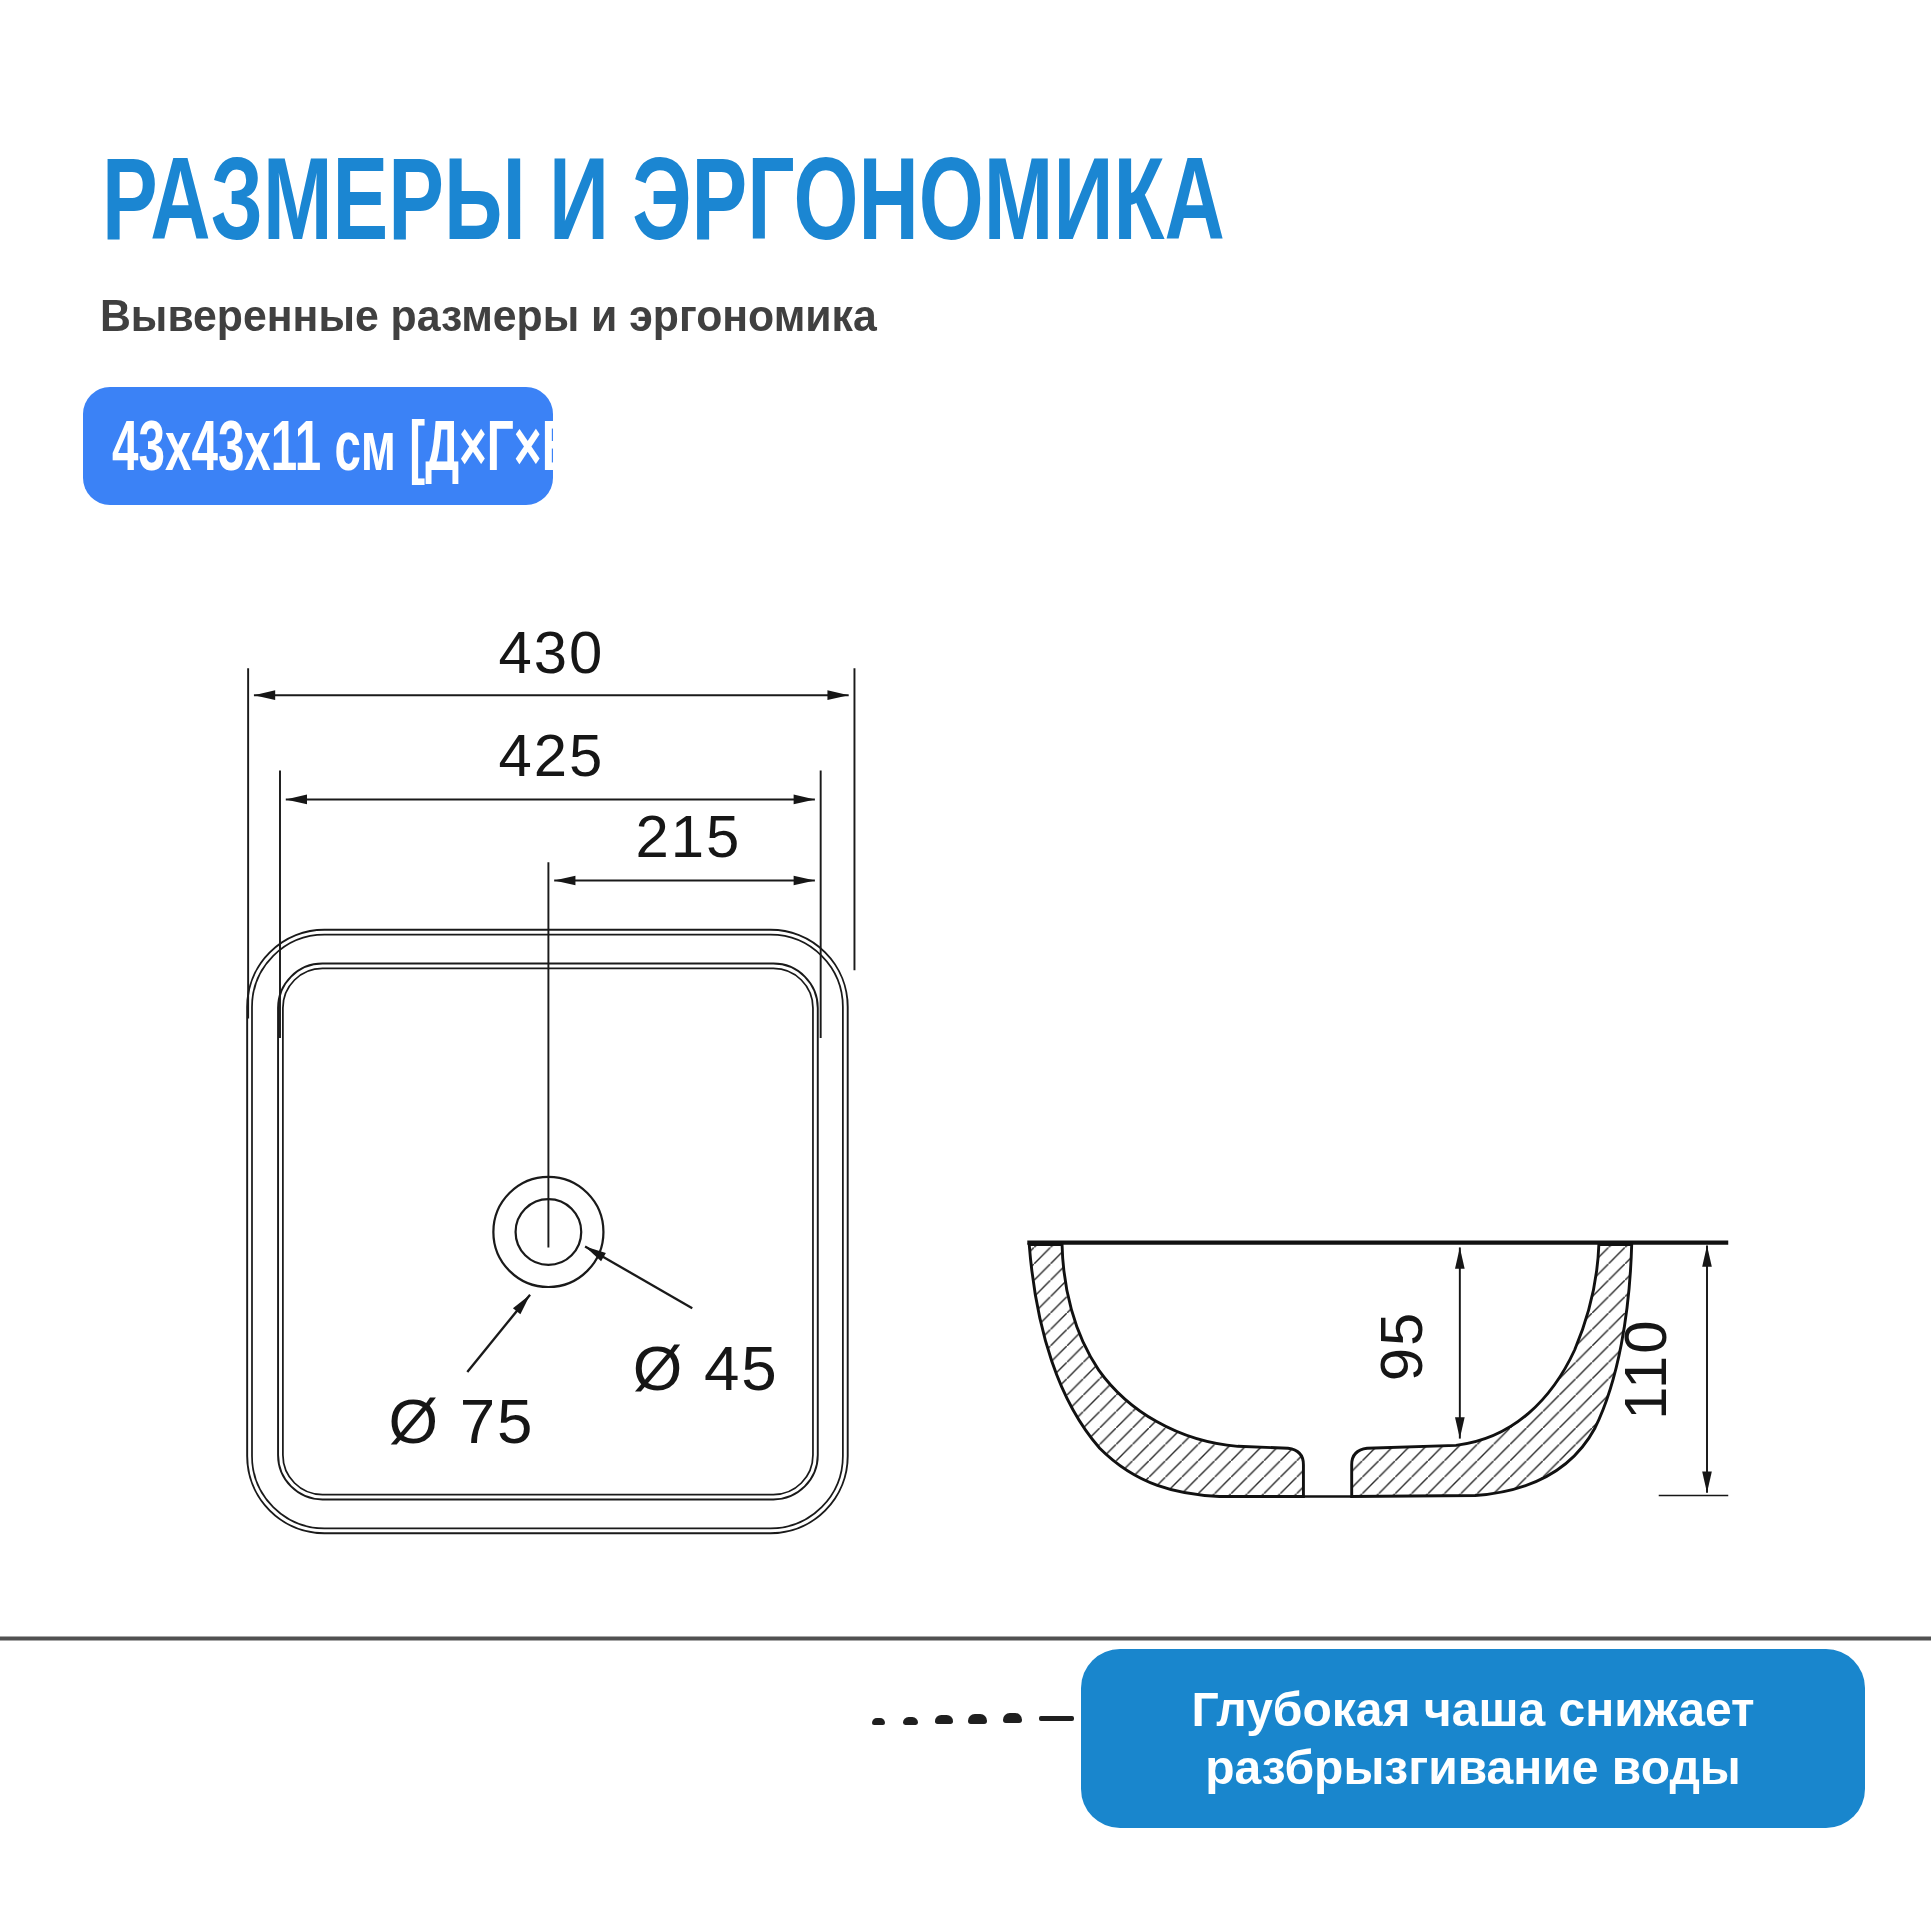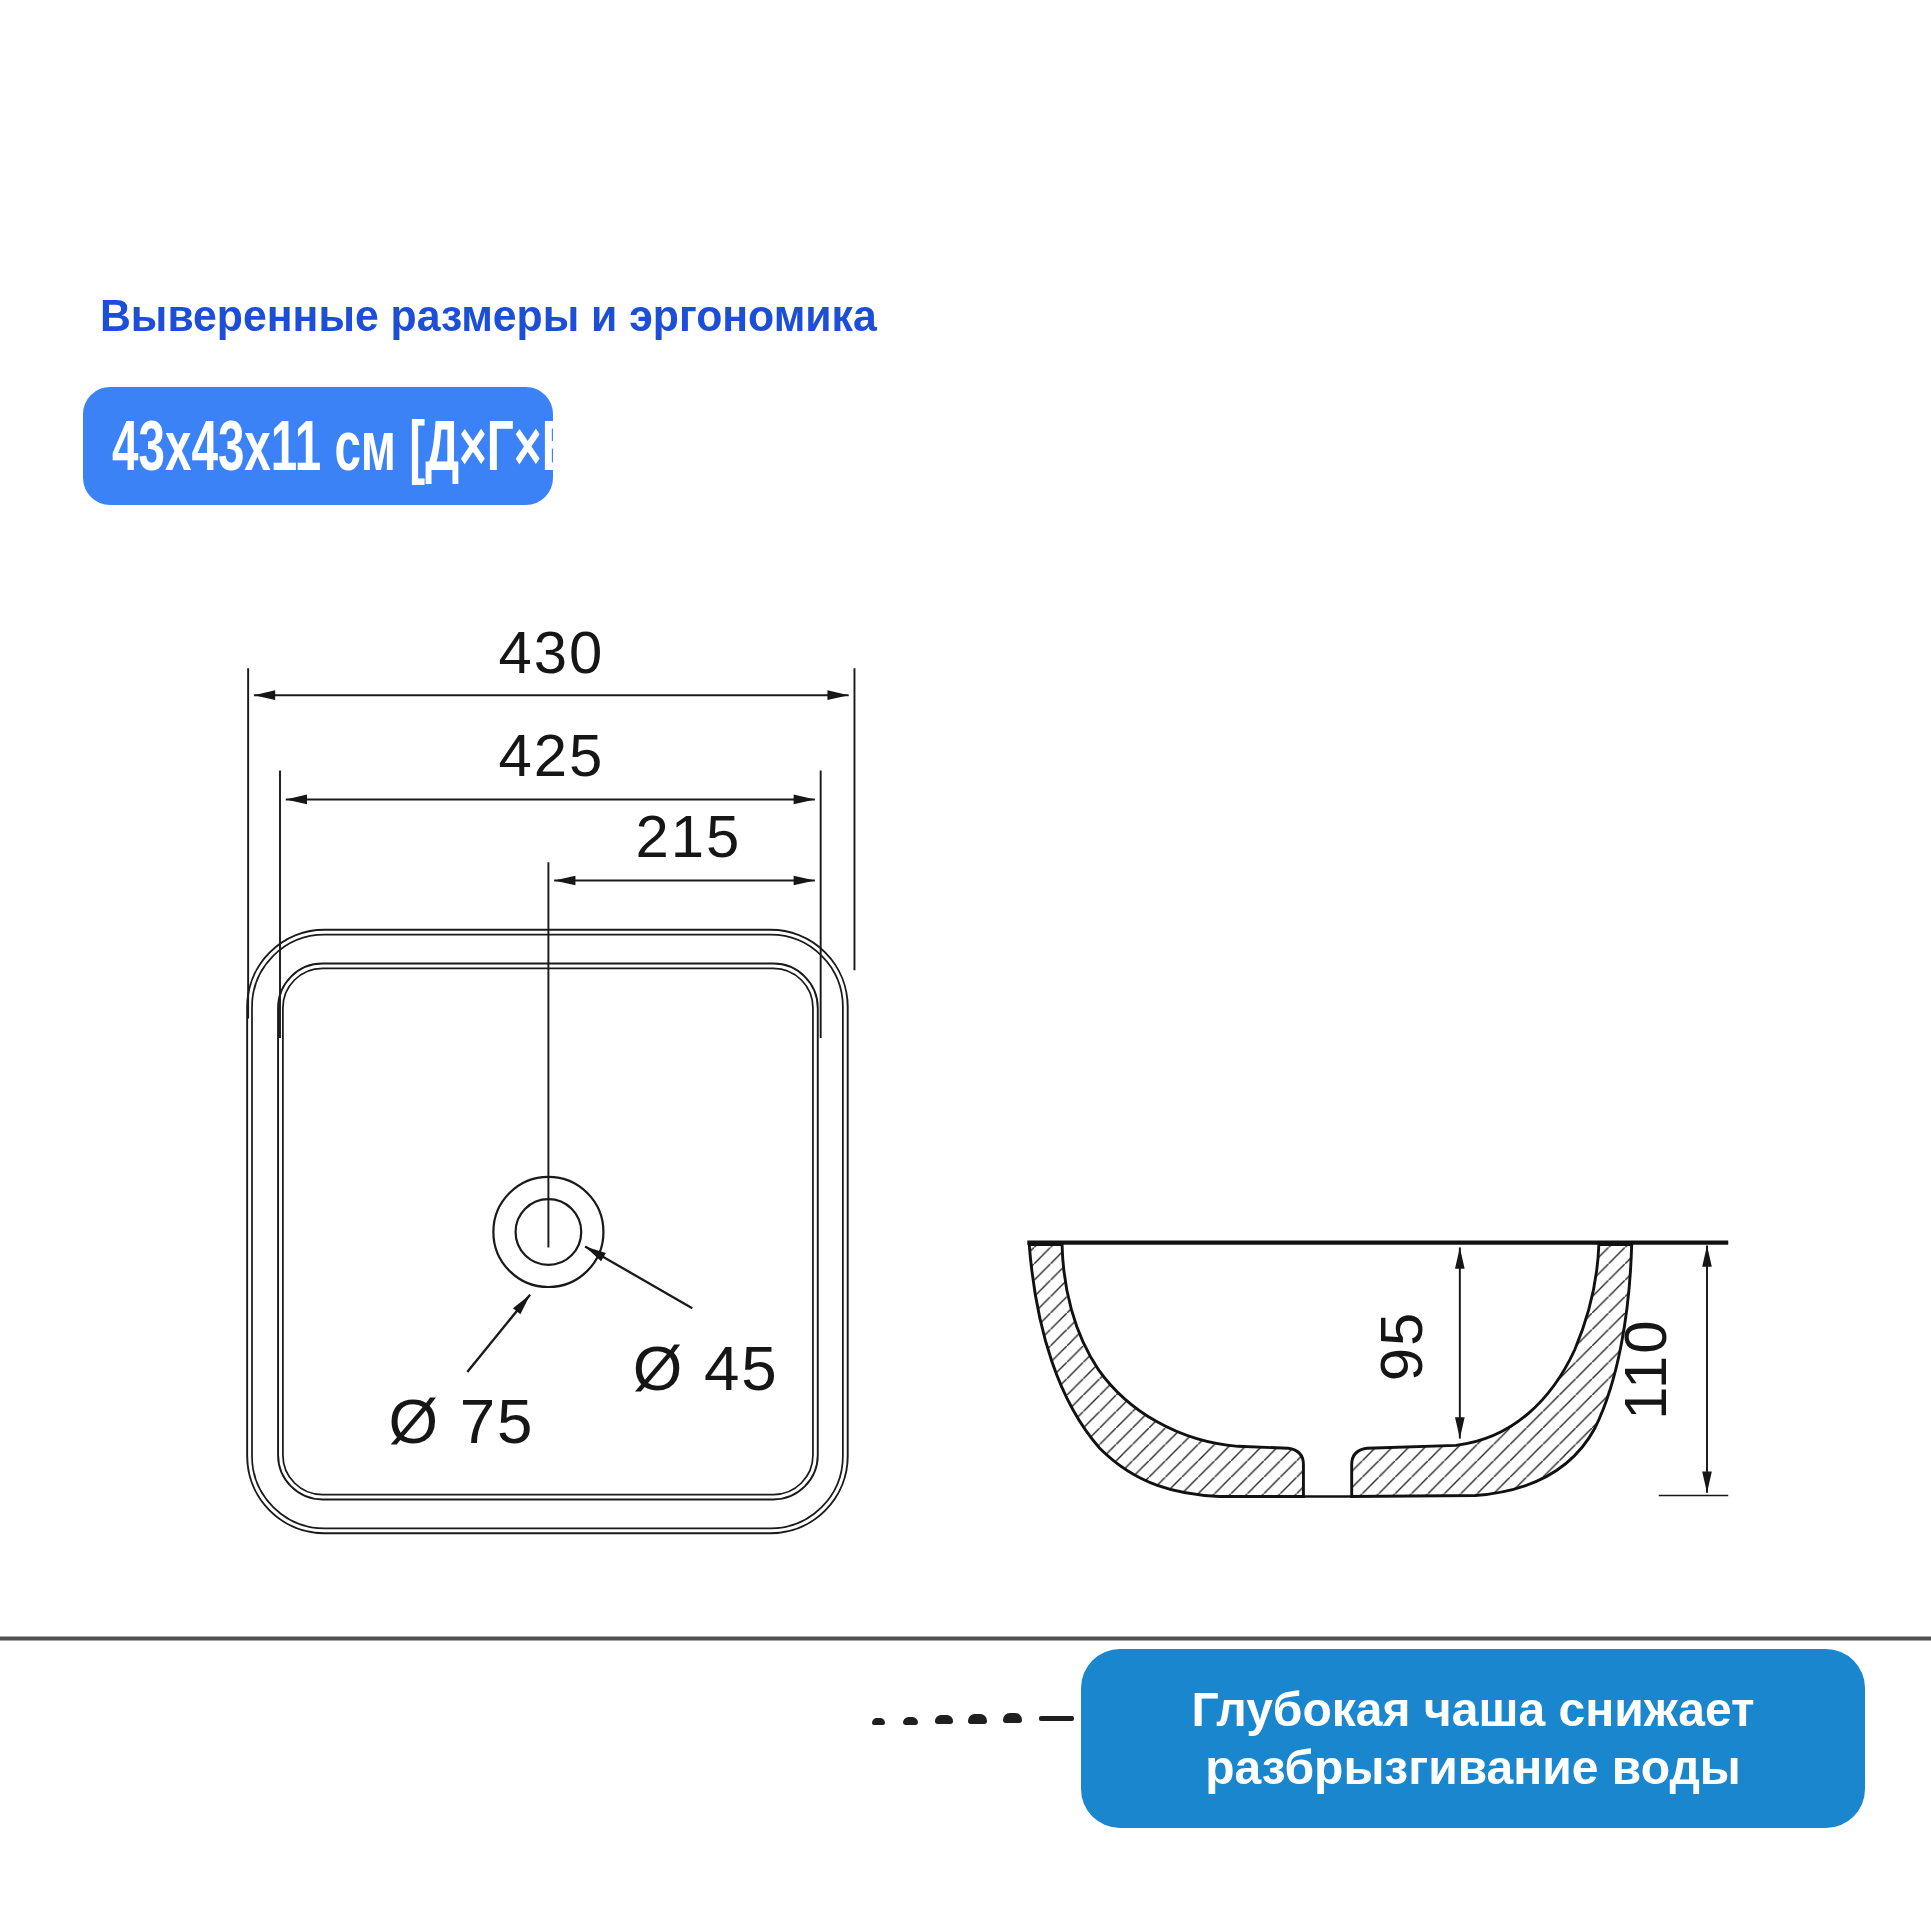--- a/index.html
+++ b/index.html
@@ -10,21 +10,21 @@
   }
   
   .title{
     position:absolute; left:102px; top:139px;
     font-size:116px; font-weight:bold; line-height:1.05;
     color:#1B86D2; white-space:nowrap; letter-spacing:0px;
   }
   .title .squeeze{display:inline-block; transform:scaleX(.72); transform-origin:left center;}
   .subtitle{
     position:absolute; left:100px; top:290px;
-    font-size:45px; font-weight:bold; color:#1d4ed8; white-space:nowrap;
+    font-size:45px; font-weight:bold; color:#404040; white-space:nowrap;
   }
   .subtitle .squeeze{display:inline-block; transform:scaleX(.95); transform-origin:left center;}
   .badge{
     position:absolute; left:83px; top:387px; width:470px; height:118px;
     background:#1B86D2; border-radius:27px;
     display:flex; align-items:center; padding-left:29px; box-sizing:border-box;
   }
   .badge-text{
     color:#fff; font-size:70px; font-weight:bold; white-space:nowrap;
     display:inline-block; transform:scaleX(.68); transform-origin:left center;
@@ -45,20 +45,23 @@
   .callout-line{
     color:#ffffff; font-size:48px; font-weight:bold; line-height:58px;
     white-space:nowrap; text-align:center;
   }
 </style>
 </head>
 <body>
 
 <div class="page">
 
+  <div class="title" style="color: rgb(27, 134, 210);">
+    <span class="squeeze">РАЗМЕРЫ И ЭРГОНОМИКА</span>
+  </div>
   <div class="subtitle">
     <span class="squeeze">Выверенные размеры и эргономика</span>
   </div>
   <div class="badge" style="background: #3b82f6;">
     <span class="badge-text">43x43x11 см [Д×Г×В]</span>
   </div>
 
   <svg class="drawing" width="1931" height="1931" viewBox="0 0 2000 2000">
     <defs>
       <marker id="arr" markerUnits="userSpaceOnUse" markerWidth="24" markerHeight="12" refX="23" refY="6" orient="auto-start-reverse">

